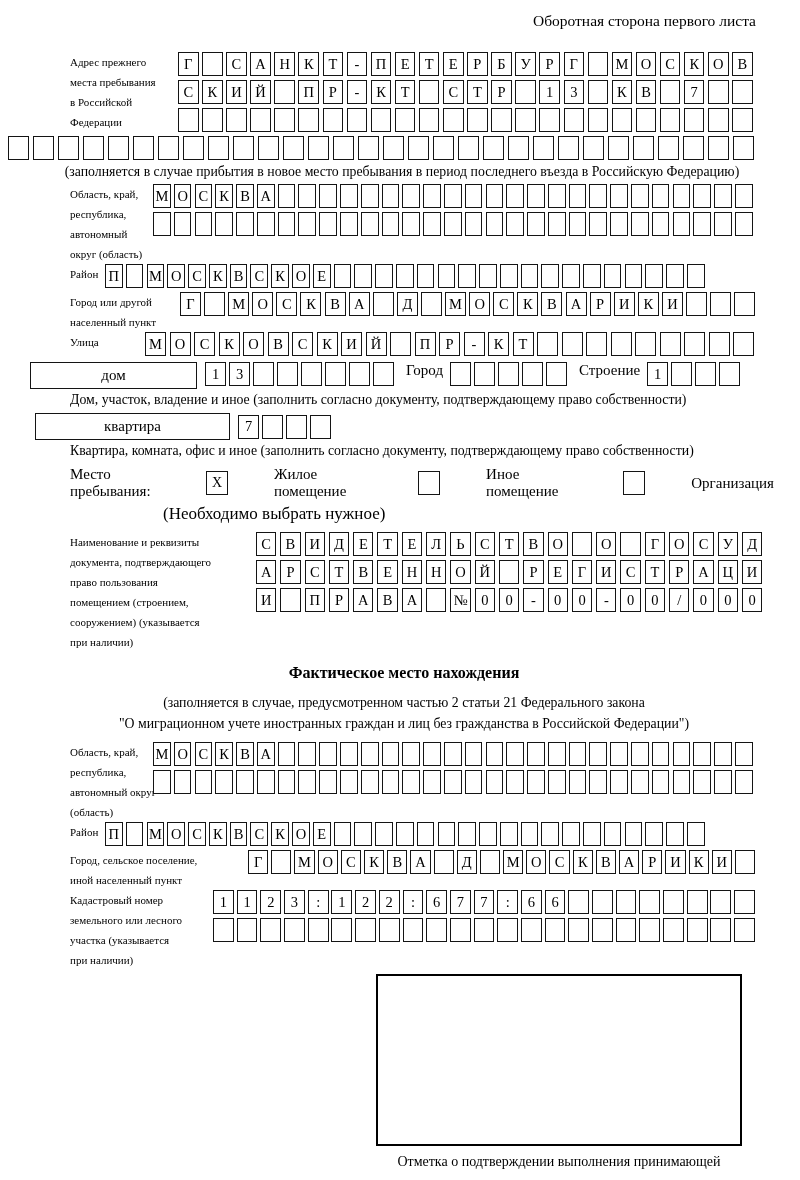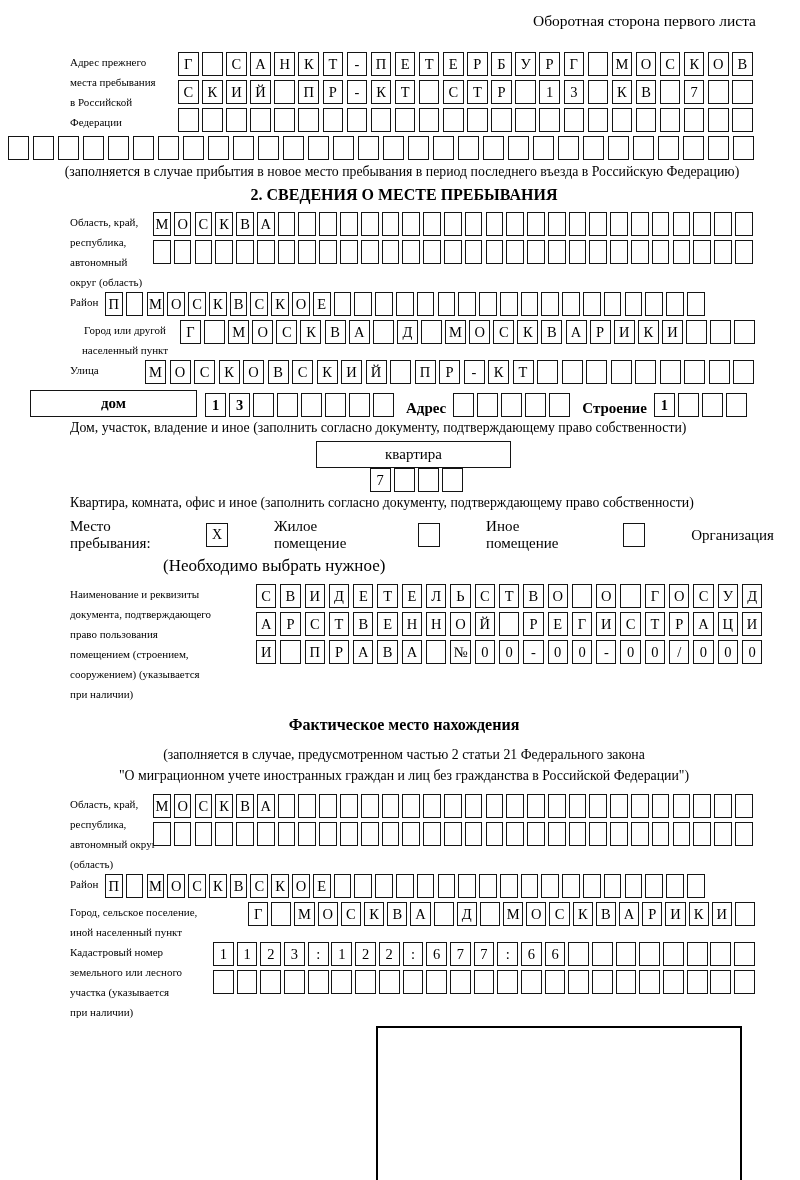--- a/index.html
+++ b/index.html
@@ -11,21 +11,21 @@
   }
   .hdr{ text-align:right;padding-right:44px;font-size:15.5px;margin-bottom:22px; }
 
   .frow{ display:flex;align-items:flex-start; }
   .flabel{ box-sizing:border-box;padding-left:62px;font-size:11px;line-height:20px;flex-shrink:0; }
   .flabel .line{ white-space:nowrap; }
 
   .lab-addr{width:170px;}
   .lab-oblast{width:145px;}
   .lab-rayon{width:97px;}
-  .lab-gorod{width:172px;text-align:center;}
+  .lab-gorod{width:172px;}
   .lab-ulitsa{width:137px;}
   .lab-doc{width:248px;}
   .lab-fgorod{width:240px;}
   .lab-kadastr{width:205px;}
 
   .cellcol{ display:flex;flex-direction:column; }
   .cellrow{ display:flex;margin-bottom:4px; }
   .cell{
     box-sizing:border-box;border:1.6px solid #141414;height:24px;flex-shrink:0;
     display:flex;align-items:center;justify-content:center;
@@ -38,28 +38,28 @@
   .r-25 .cell{width:21px;margin-right:3.5px;}
   .r-24 .cell{width:21px;margin-right:3.1px;}
   .r-22 .cell{width:20.2px;margin-right:3px;}
   .r-23 .cell{width:20.8px;margin-right:2.9px;}
   .r-21 .cell{width:20.3px;margin-right:4px;}
   .r-inline .cell{width:21px;margin-right:3px;}
 
   .note-center{ text-align:center;font-size:13.8px;margin:2px 4px 4px 0; }
   .sec-title{ text-align:center;font-weight:bold;font-size:16px;margin:6px 0 8px 0; }
 
-  .dom-row{ display:flex;align-items:flex-end;margin:2px 0 2px 22px;font-size:15px;font-weight:bold; }
+  .dom-row{ display:flex;align-items:flex-start;margin:2px 0 2px 22px;font-size:15px; }
   .field-box{
     box-sizing:border-box;border:1.6px solid #141414;height:27px;
     display:flex;align-items:center;justify-content:center;font-size:15px;
   }
   .dom-box{width:167px;margin-right:8px;}
   .kv-box{width:195px;margin-right:8px;}
-  .kv-row{ display:flex;align-items:center;margin:4px 0 2px 27px;flex-direction:column; }
+  .kv-row{ display:flex;align-items:center;margin:4px 0 2px 27px; }
   .seg-label{ margin:0 7px 0 9px; }
   .caption{ padding-left:62px;font-size:13.8px;line-height:18px;margin:2px 0 4px 0; }
 
   .mesto-row{ display:flex;align-items:center;padding-left:62px;font-size:15px;margin-top:6px;gap:36px; }
   .cb{
     box-sizing:border-box;border:1.6px solid #141414;width:22px;height:24px;flex-shrink:0;
     display:flex;align-items:center;justify-content:center;font-size:14px;
   }
   .mesto-row .opt-label{ margin:0 26px 0 10px; }
   .mesto-note{ padding-left:155px;font-size:17px;margin:4px 0 8px 0; }
@@ -193,21 +193,20 @@
       <span class="cell"></span>
       <span class="cell"></span>
       <span class="cell"></span>
       <span class="cell"></span>
       <span class="cell"></span>
       <span class="cell"></span>
       <span class="cell"></span>
     </div>
   <div class="note-center">(заполняется в случае прибытия в новое место пребывания в период последнего въезда в Российскую Федерацию)</div>
 
-  <div class="sec-title">2. СВЕДЕНИЯ О МЕСТЕ ПРЕБЫВАНИЯ</div>
 
   <div class="frow">
     <div class="flabel lab-oblast">
         <div class="line">Область, край,</div>
         <div class="line">республика,</div>
         <div class="line">автономный</div>
         <div class="line">округ (область)</div>
       </div>
     <div class="cellcol">
       <div class="cellrow r-29">
@@ -379,21 +378,21 @@
     <div class="cellrow r-inline" style="margin-bottom:0">
         <span class="cell">1</span>
         <span class="cell">3</span>
         <span class="cell"></span>
         <span class="cell"></span>
         <span class="cell"></span>
         <span class="cell"></span>
         <span class="cell"></span>
         <span class="cell"></span>
       </div>
-    <span class="seg-label">Адрес</span>
+    <span class="seg-label">Город</span>
     <div class="cellrow r-inline" style="margin-bottom:0">
         <span class="cell"></span>
         <span class="cell"></span>
         <span class="cell"></span>
         <span class="cell"></span>
         <span class="cell"></span>
       </div>
     <span class="seg-label">Строение</span>
     <div class="cellrow r-inline" style="margin-bottom:0">
         <span class="cell">1</span>

